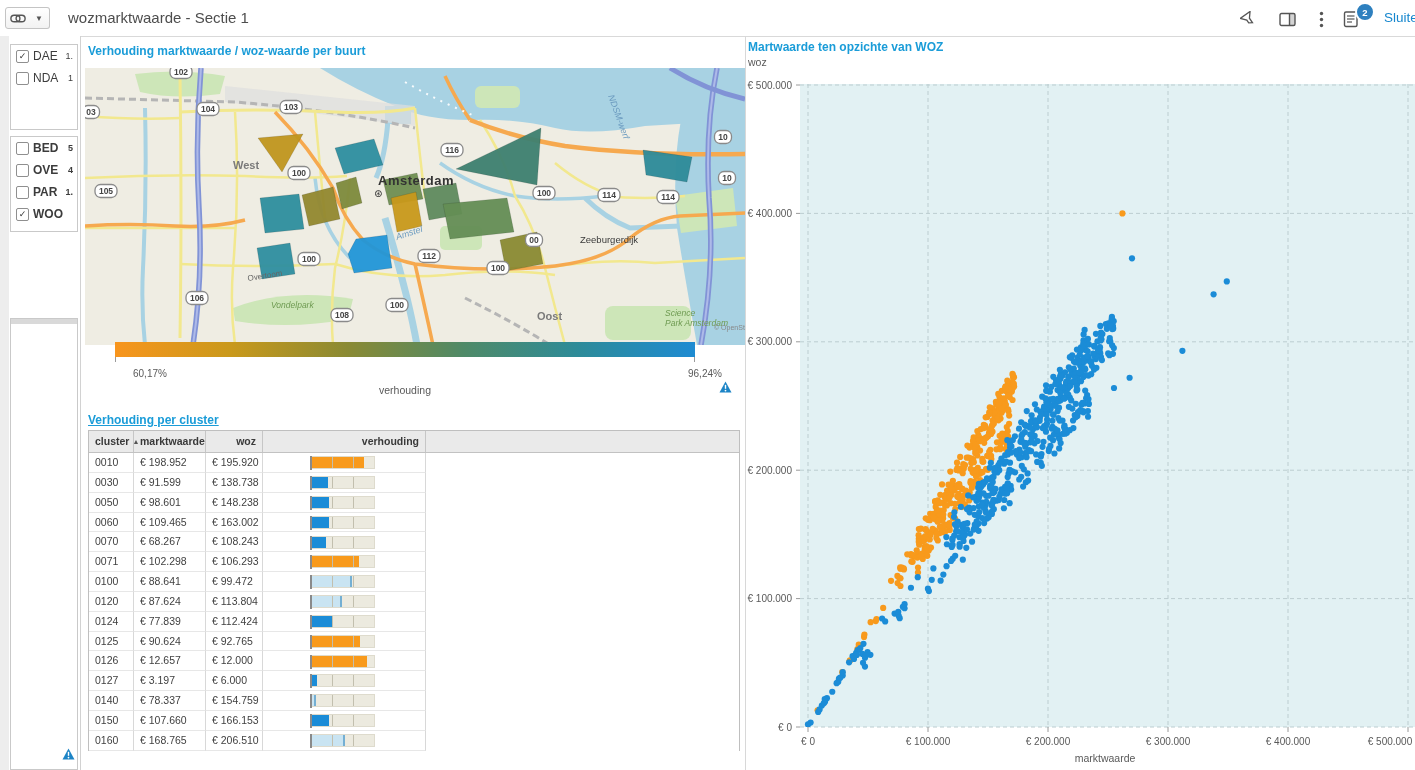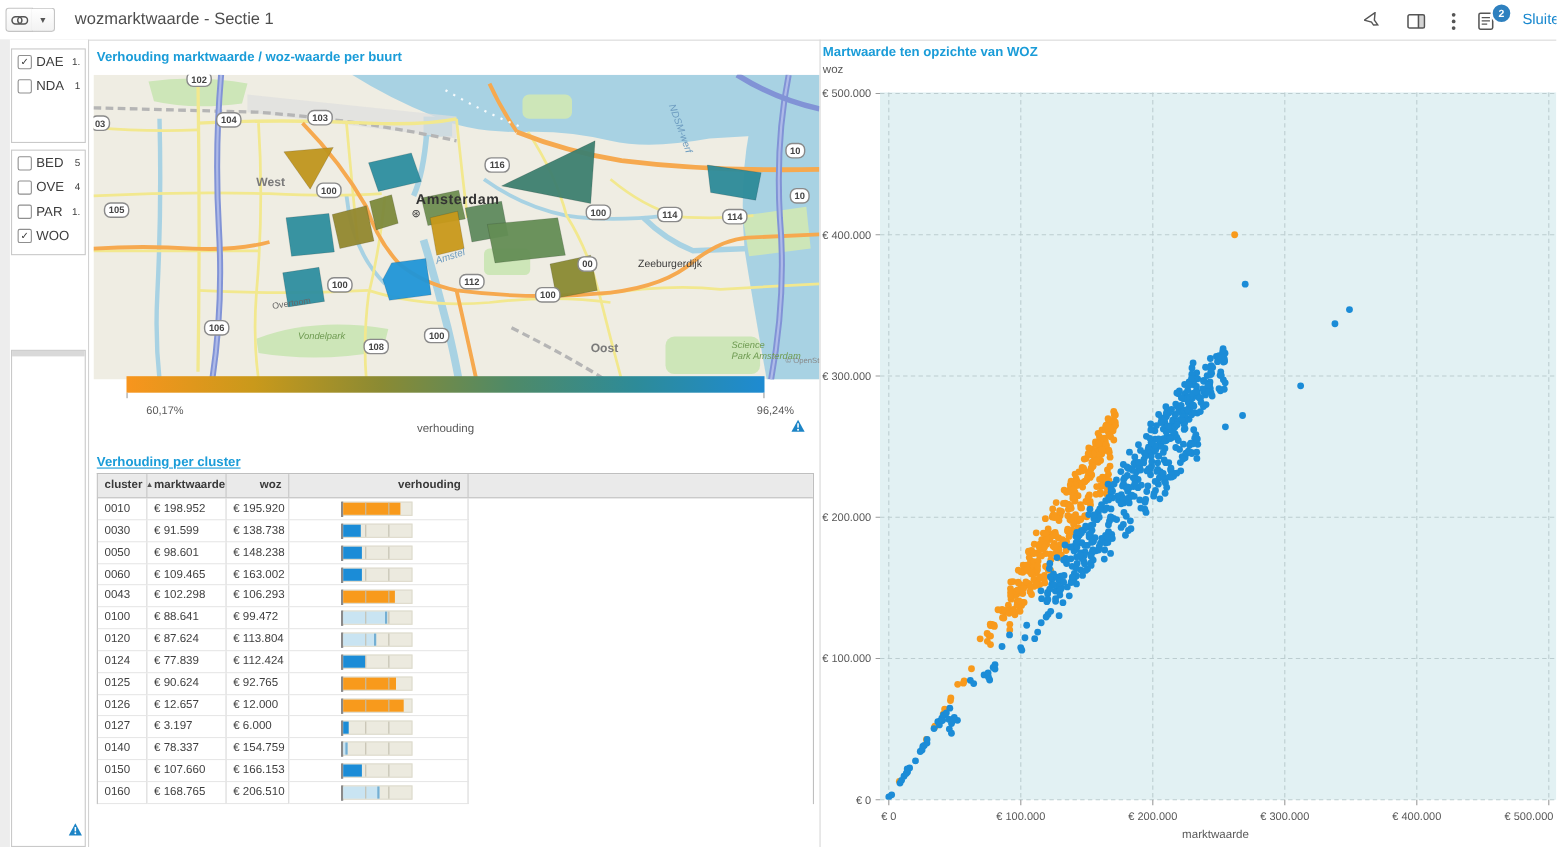--- a/index.html
+++ b/index.html
@@ -124,21 +124,21 @@
         <div class="cb">✓</div>
         <span class="cb-label">DAE</span>
         <span class="cb-count">1.</span>
       </div>
       <div class="cb-row">
         <div class="cb"></div>
         <span class="cb-label">NDA</span>
         <span class="cb-count">1</span>
       </div>
     </div>
-  <div id="box2" class="cb-box" style="top:100px;min-height:96px;">
+  <div id="box2" class="cb-box" style="top:100px;min-height:96px;font-weight:bold;">
       <div class="cb-row">
         <div class="cb"></div>
         <span class="cb-label">BED</span>
         <span class="cb-count">5</span>
       </div>
       <div class="cb-row">
         <div class="cb"></div>
         <span class="cb-label">OVE</span>
         <span class="cb-count">4</span>
       </div>
@@ -408,21 +408,35 @@
           <div class="gauge">
             <div class="base"></div>
             <div class="fill blue" style="width: 28%;"></div>
             <div class="gt" style="left: 33%;"></div>
             <div class="gt" style="left: 66%;"></div>
           </div>
         </div>
         <div class="tc filler"></div>
       </div>
       <div class="t-row">
-        <div class="tc">0043</div>
+        <div class="tc">0070</div>
+        <div class="tc num">€ 68.267</div>
+        <div class="tc num">€ 108.243</div>
+        <div class="tc">
+          <div class="gauge">
+            <div class="base"></div>
+            <div class="fill blue" style="width: 23%;"></div>
+            <div class="gt" style="left: 33%;"></div>
+            <div class="gt" style="left: 66%;"></div>
+          </div>
+        </div>
+        <div class="tc filler"></div>
+      </div>
+      <div class="t-row">
+        <div class="tc">0071</div>
         <div class="tc num">€ 102.298</div>
         <div class="tc num">€ 106.293</div>
         <div class="tc">
           <div class="gauge">
             <div class="base"></div>
             <div class="fill orange" style="width: 75%;"></div>
             <div class="gt" style="left: 33%;"></div>
             <div class="gt" style="left: 66%;"></div>
           </div>
         </div>

